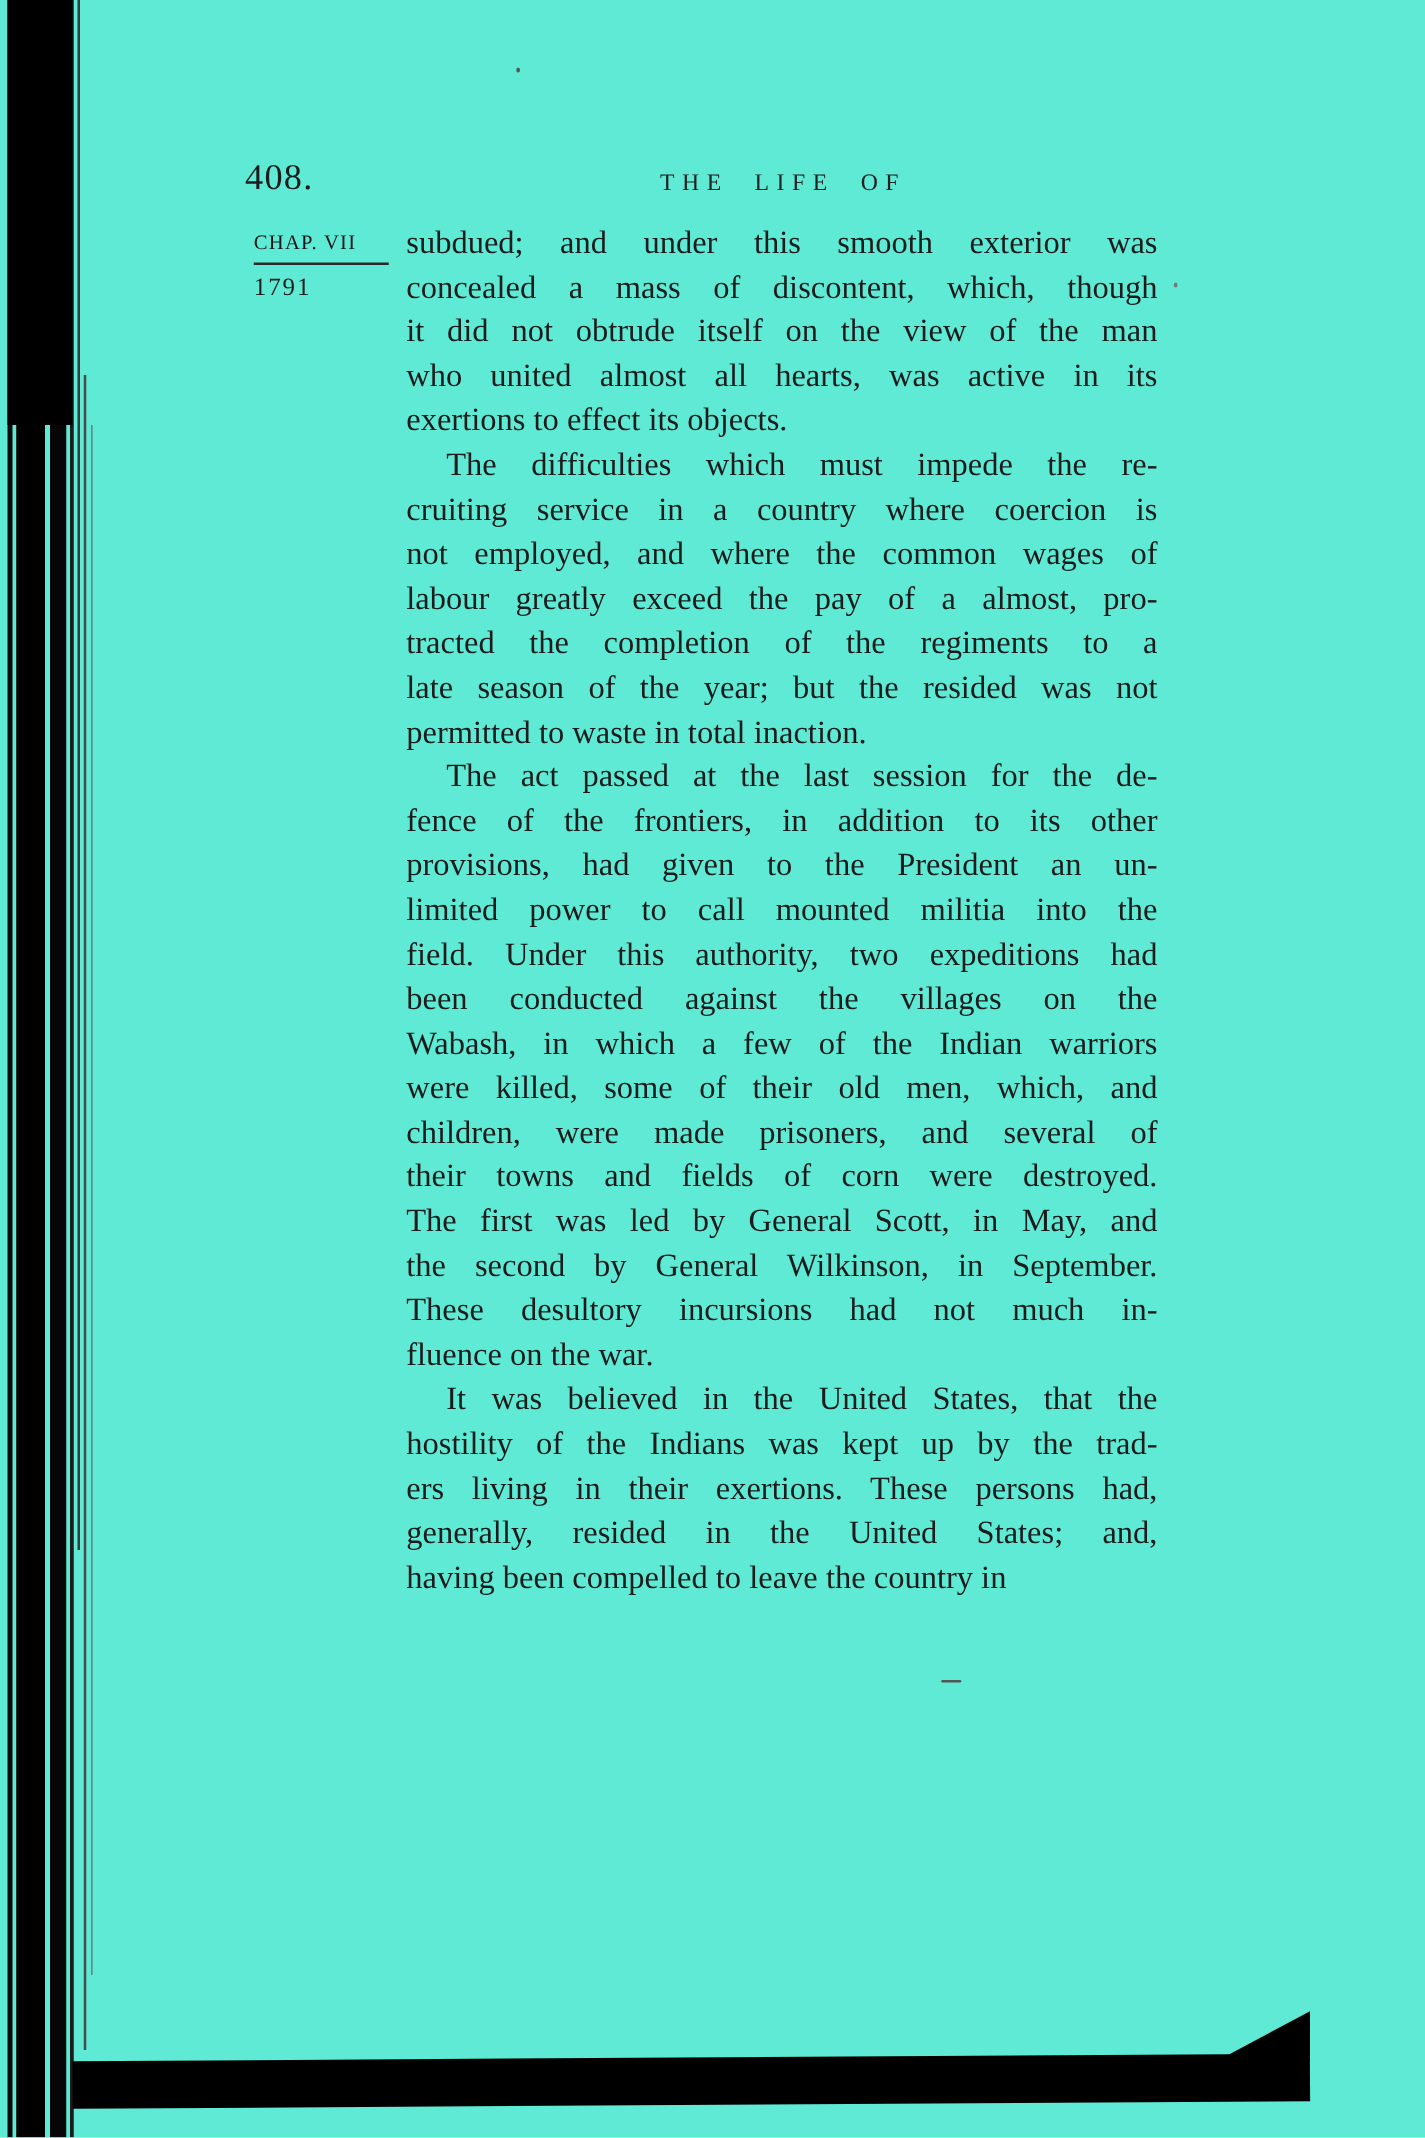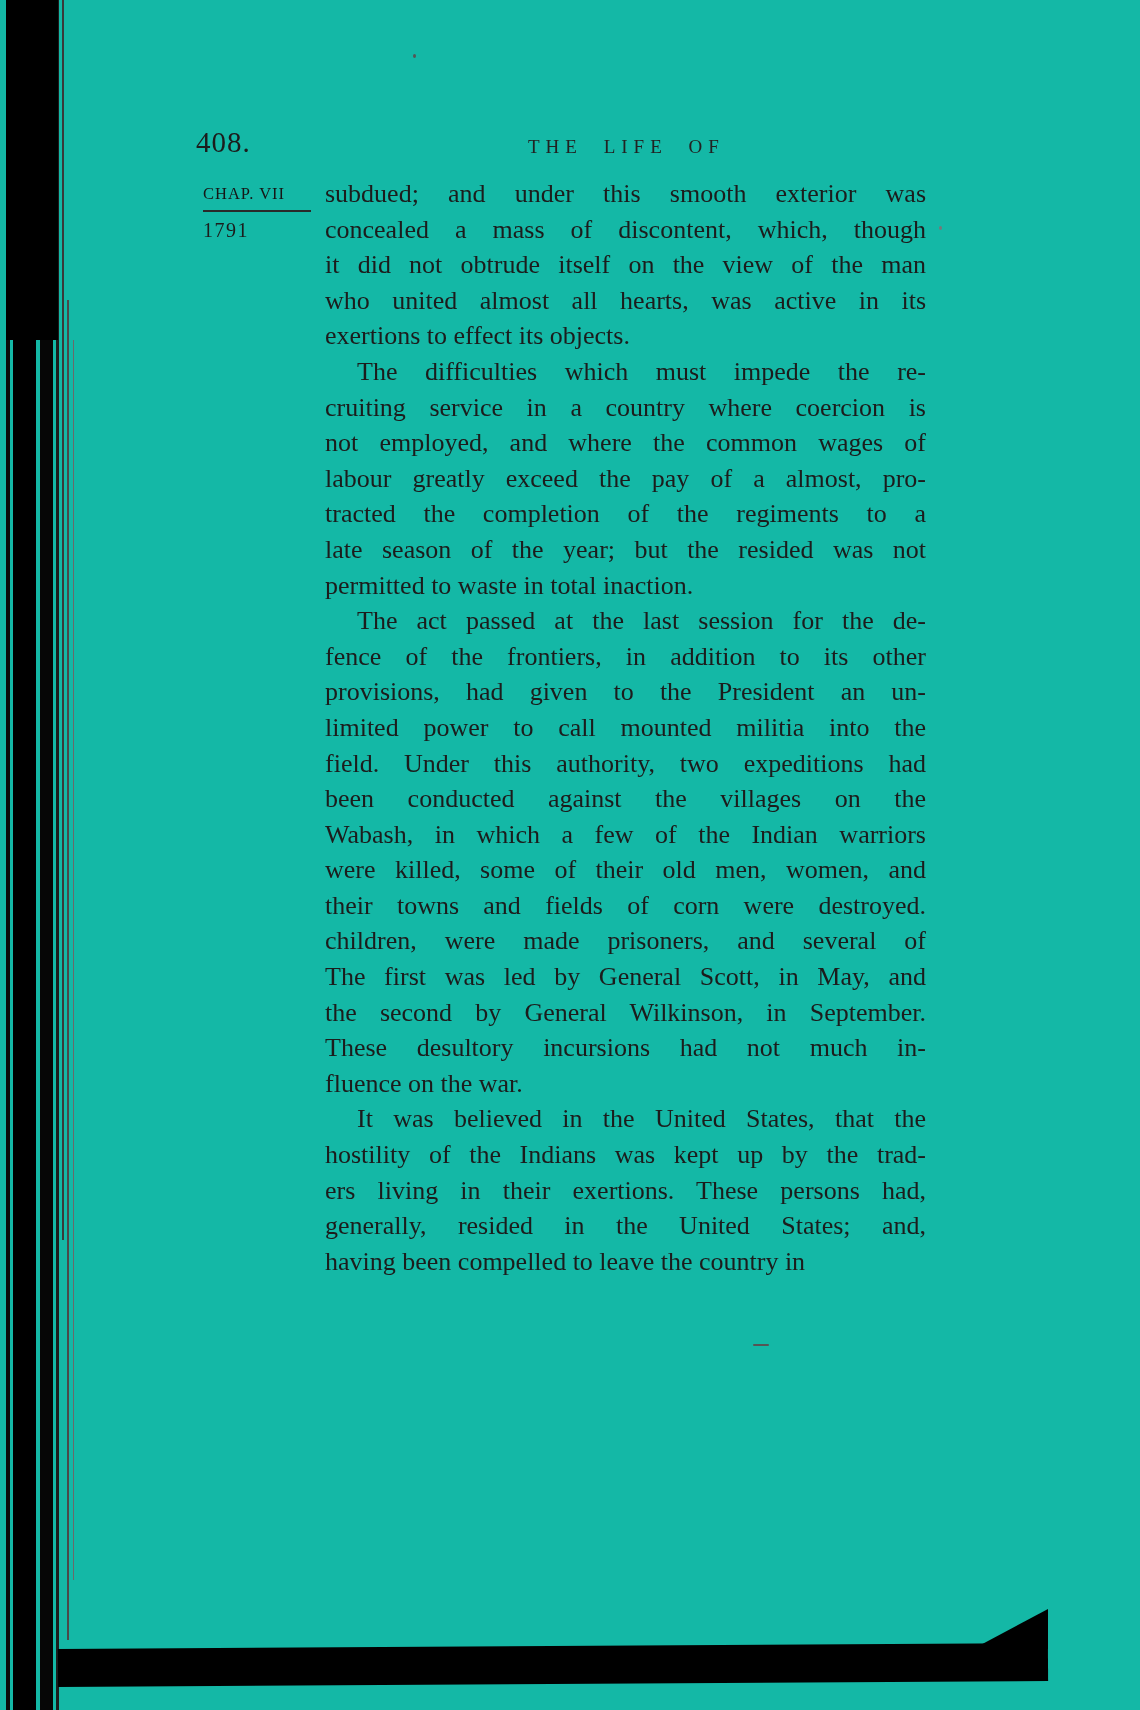--- a/index.html
+++ b/index.html
@@ -1,20 +1,20 @@
 <!DOCTYPE html>
 <html><head>
 <meta charset="utf-8">
 <style>
   html, body { margin: 0; padding: 0; background: #e9e9e6; }
   .page {
     position: relative;
     width: 1140px;
     height: 1710px;
-    background: #14b8a6;
+    background: #5eead4;
     overflow: hidden;
     font-family: "Liberation Serif", "DejaVu Serif", serif;
     color: #1c1c1c;
     margin: 0 auto;
   }
 
   
   .stripe { position: absolute; background: #000; }
   .s1 { left: 6px;  top: 0; width: 4px;  height: 1710px; background:#0b0b0b; }
   .s2 { left: 13px; top: 0; width: 23px; height: 1710px; }
@@ -144,23 +144,23 @@
         <div class="line last">permitted to waste in total inaction.</div>
       </div>
       <div class="para indent">
         <div class="line first">The act passed at the last session for the de-</div>
         <div class="line">fence of the frontiers, in addition to its other</div>
         <div class="line">provisions, had given to the President an un-</div>
         <div class="line">limited power to call mounted militia into the</div>
         <div class="line">field.  Under this authority, two expeditions had</div>
         <div class="line">been conducted against the villages on the</div>
         <div class="line">Wabash, in which a few of the Indian warriors</div>
-        <div class="line">were killed, some of their old men, women, and</div>
+        <div class="line">were killed, some of their old men, which, and</div>
+        <div class="line">children, were made prisoners, and several of</div>
         <div class="line">their towns and fields of corn were destroyed.</div>
-        <div class="line">children, were made prisoners, and several of</div>
         <div class="line">The first was led by General Scott, in May, and</div>
         <div class="line">the second by General Wilkinson, in September.</div>
         <div class="line">These desultory incursions had not much in-</div>
         <div class="line last">fluence on the war.</div>
       </div>
       <div class="para indent">
         <div class="line first">It was believed in the United States, that the</div>
         <div class="line">hostility of the Indians was kept up by the trad-</div>
         <div class="line">ers living in their exertions.  These persons had,</div>
         <div class="line">generally, resided in the United States; and,</div>

